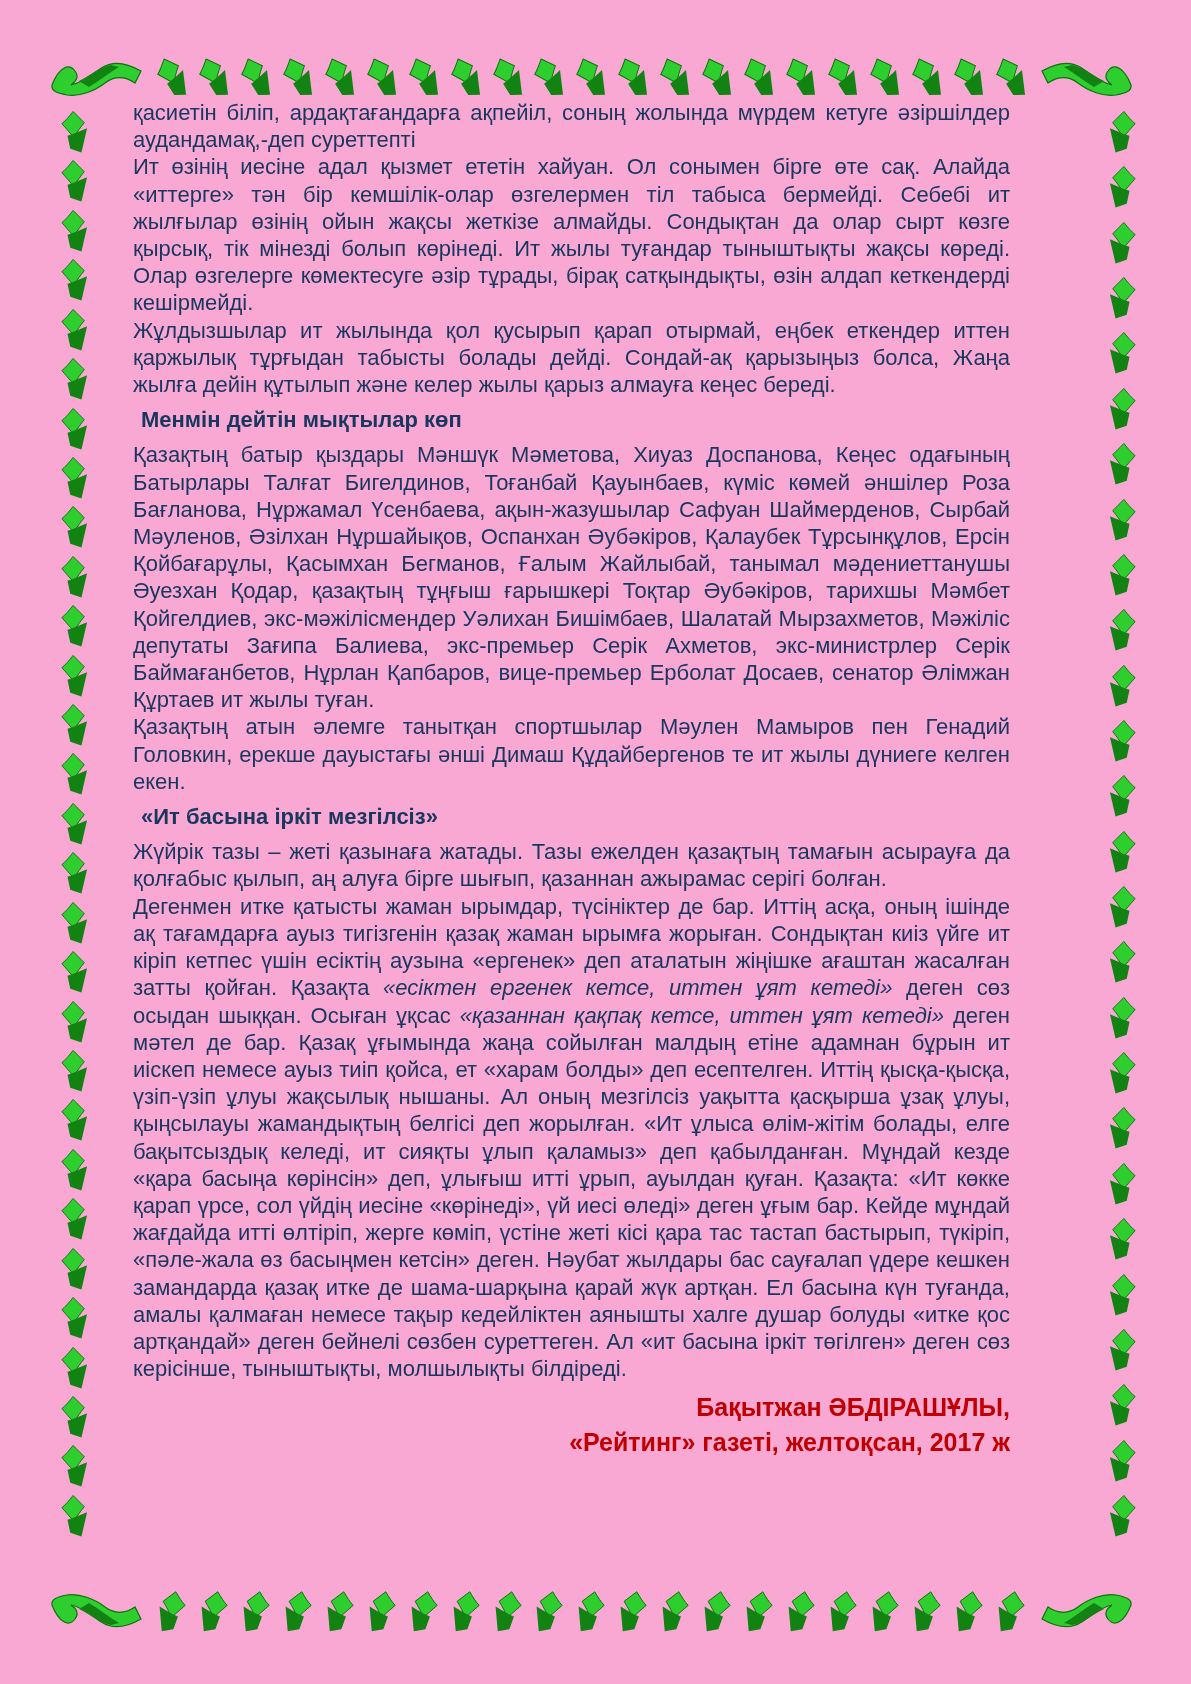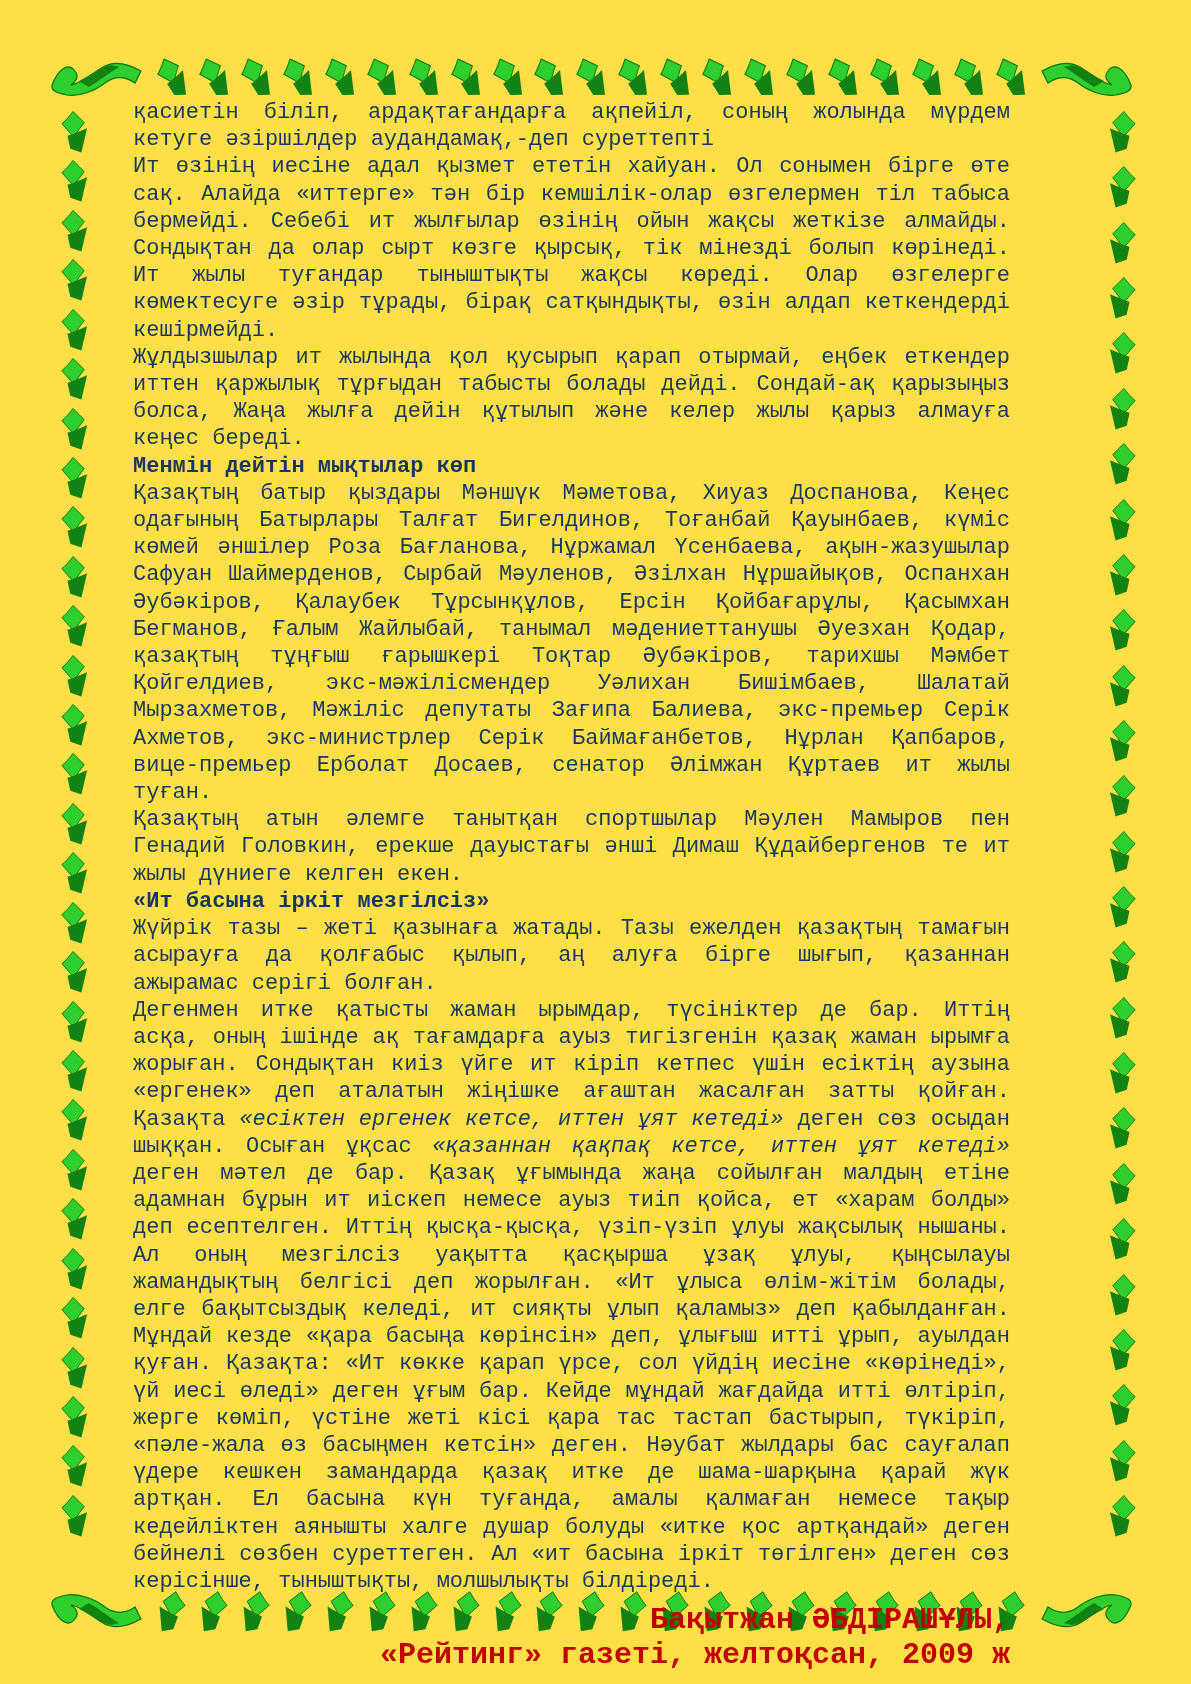--- a/index.html
+++ b/index.html
@@ -1,21 +1,21 @@
 <!DOCTYPE html>
 <html><head>
 <meta charset="utf-8">
 <style>
   html,body{margin:0;padding:0;background:#ffffff;}
   #page{
     position:relative;
     width:1191px;height:1684px;
-    background:#fde047;
+    background:#f9a8d4;
     overflow:hidden;
-    font-family:Liberation Mono, monospace;
+    font-family:Liberation Sans, sans-serif;
   }
   
   .b-top,.b-bottom{
     position:absolute;left:48px;right:56px;height:60px;
     display:flex;align-items:center;
   }
   .b-top{top:48px;}
   .b-bottom{bottom:42px;}
   .strip{flex:1;display:flex;justify-content:space-between;align-items:center;margin:0 12px;}
   .b-left,.b-right{
@@ -33,28 +33,28 @@
   .squig.bl{transform:scaleY(-1);}
   .squig.br{transform:scale(-1,-1);}
   
   .article{
     position:absolute;left:133px;top:99px;width:877px;
     color:#17375E;
     font-size:22px;line-height:27.2px;
     text-align:justify;
   }
   .article p{margin:0;}
-  .article .head{margin:0;font-weight:bold;text-align:left;}
+  .article .head{margin:8px;font-weight:bold;text-align:left;}
   .qi{font-style:italic;margin-top:11px;}
   .byline{
     margin-top:8px;
     text-align:right;
     font-weight:bold;
     color:#C00000;
-    font-size:30px;line-height:35px;
+    font-size:25px;line-height:35px;
   }
   .byline p{margin:0;text-align:right;}
 </style>
 </head>
 <body>
 
 <svg width="0" height="0" style="position:absolute" aria-hidden="true">
   <defs>
     <symbol id="check" viewBox="0 0 30 46">
       <path d="M14 1 L26 13 C22 18 18 23 15 29 L2 14 C6 11 10 6 14 1 Z" fill="#2FCE2F" stroke="#0C720C" stroke-width="1"></path>
@@ -395,17 +395,17 @@
     <p class="head">Менмін дейтін мықтылар көп</p>
     <p>Қазақтың батыр қыздары Мәншүк Мәметова, Хиуаз Доспанова, Кеңес одағының Батырлары Талғат Бигелдинов, Тоғанбай Қауынбаев, күміс көмей әншілер Роза Бағланова, Нұржамал Үсенбаева,  ақын-жазушылар Сафуан Шаймерденов, Сырбай Мәуленов, Әзілхан Нұршайықов, Оспанхан Әубәкіров, Қалаубек Тұрсынқұлов, Ерсін Қойбағарұлы, Қасымхан Бегманов, Ғалым Жайлыбай, танымал мәдениеттанушы Әуезхан Қодар, қазақтың тұңғыш ғарышкері Тоқтар Әубәкіров, тарихшы Мәмбет Қойгелдиев, экс-мәжілісмендер Уәлихан Бишімбаев, Шалатай Мырзахметов, Мәжіліс депутаты Зағипа Балиева, экс-премьер Серік Ахметов, экс-министрлер Серік Баймағанбетов, Нұрлан Қапбаров, вице-премьер Ерболат Досаев, сенатор Әлімжан Құртаев ит жылы туған.</p>
     <p>Қазақтың атын әлемге танытқан спортшылар Мәулен Мамыров пен Генадий Головкин, ерекше дауыстағы әнші Димаш Құдайбергенов те ит жылы дүниеге келген екен.</p>
     <p class="head">«Ит басына іркіт мезгілсіз»</p>
     <p>Жүйрік тазы – жеті қазынаға жатады. Тазы ежелден қазақтың тамағын асырауға да қолғабыс қылып, аң алуға бірге шығып, қазаннан ажырамас серігі болған.</p>
     <p>
       <span>Дегенмен итке қатысты жаман ырымдар, түсініктер де бар. Иттің асқа, оның ішінде ақ тағамдарға ауыз тигізгенін қазақ жаман ырымға жорыған. Сондықтан киіз үйге ит кіріп кетпес үшін есіктің аузына «ергенек» деп аталатын жіңішке ағаштан жасалған затты қойған. Қазақта </span><span class="qi">«есіктен ергенек кетсе, иттен ұят кетеді»</span><span> деген сөз осыдан шыққан. Осыған ұқсас </span><span class="qi">«қазаннан қақпақ кетсе, иттен ұят кетеді»</span><span> деген мәтел де бар.  Қазақ ұғымында жаңа сойылған малдың етіне  адамнан бұрын ит иіскеп немесе ауыз тиіп қойса,  ет «харам болды» деп есептелген. Иттің қысқа-қысқа, үзіп-үзіп ұлуы жақсылық нышаны. Ал оның мезгілсіз уақытта қасқырша ұзақ ұлуы, қыңсылауы жамандықтың белгісі деп жорылған. «Ит ұлыса өлім-жітім болады,  елге бақытсыздық келеді, ит сияқты ұлып қаламыз» деп қабылданған. Мұндай кезде «қара басыңа көрінсін» деп, ұлығыш итті ұрып, ауылдан қуған. Қазақта: «Ит көкке қарап үрсе, сол үйдің иесіне «көрінеді», үй иесі өледі» деген ұғым бар. Кейде мұндай жағдайда итті өлтіріп, жерге көміп, үстіне жеті кісі қара тас тастап бастырып, түкіріп, «пәле-жала өз басыңмен кетсін» деген. Нәубат жылдары бас сауғалап үдере кешкен замандарда қазақ итке де шама-шарқына қарай жүк артқан. Ел басына күн туғанда, амалы қалмаған немесе тақыр кедейліктен аянышты халге душар болуды «итке қос артқандай» деген бейнелі сөзбен суреттеген. Ал «ит басына іркіт төгілген» деген сөз керісінше, тыныштықты, молшылықты білдіреді.</span>
     </p>
     <div class="byline">
       <p>Бақытжан ӘБДІРАШҰЛЫ,</p>
-      <p>«Рейтинг» газеті, желтоқсан, 2009 ж</p>
+      <p>«Рейтинг» газеті, желтоқсан, 2017 ж</p>
     </div>
   </div>
 
 </div>
 
 </body></html>

